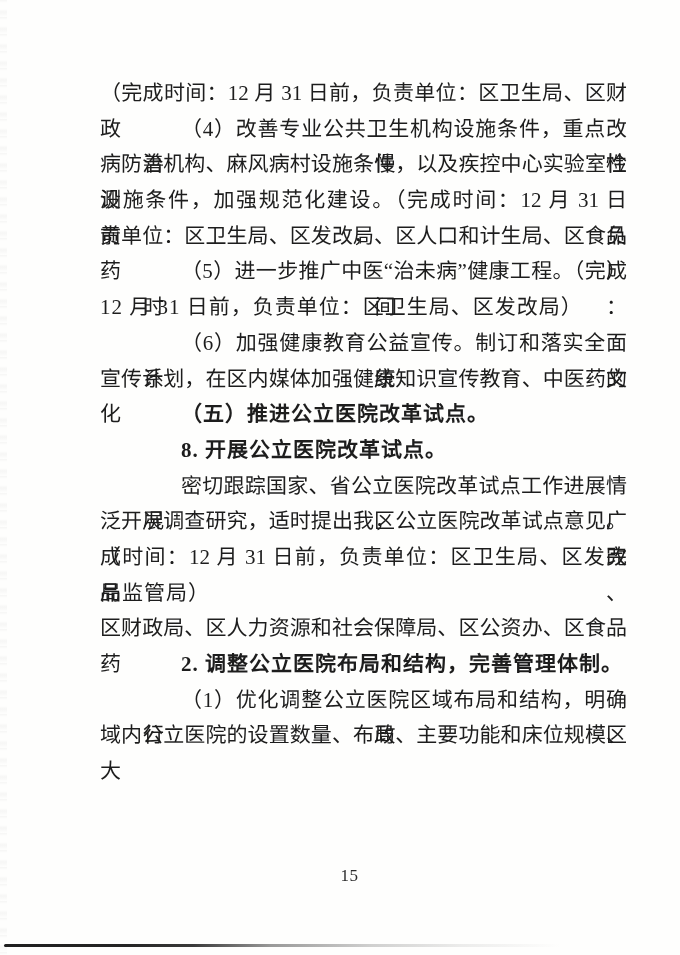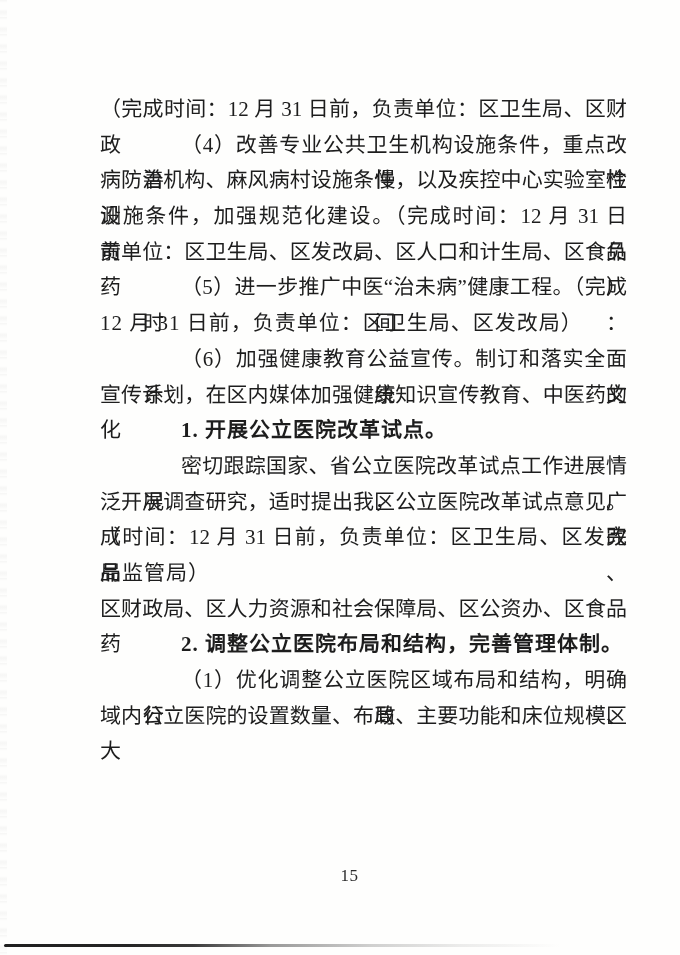--- a/index.html
+++ b/index.html
@@ -17,21 +17,21 @@
     position:absolute;left:0;top:0;width:7px;height:100%;
     background:repeating-linear-gradient(
       to bottom,
       rgba(0,0,0,0.035) 0px, rgba(0,0,0,0.0) 3px,
       rgba(0,0,0,0.0) 9px, rgba(0,0,0,0.03) 12px,
       rgba(0,0,0,0.0) 17px);
     pointer-events:none;
   }
   .text-column{
     position:absolute;
-    left:100px;top:92px;width:527px;
+    left:100px;top:76px;width:527px;
   }
   .line{
     font-size:21px;
     line-height:35.7px;
     height:35.7px;
     white-space:nowrap;
     letter-spacing:1px;
     text-rendering:optimizeLegibility;
   }
   .line.stretch{
@@ -74,21 +74,22 @@
   <div class="text-column">
     <div class="line stretch">（完成时间：12 月 31 日前，负责单位：区卫生局、区财政</div>
     <div class="line indent stretch">（4）改善专业公共卫生机构设施条件，重点改善慢性</div>
     <div class="line stretch">病防治机构、麻风病村设施条件，以及疾控中心实验室检测</div>
     <div class="line stretch">设施条件，加强规范化建设。（完成时间：12 月 31 日前，负</div>
     <div class="line stretch">责单位：区卫生局、区发改局、区人口和计生局、区食品药）</div>
     <div class="line indent stretch">（5）进一步推广中医“治未病”健康工程。（完成时间：</div>
     <div class="line">12 月 31 日前，负责单位：区卫生局、区发改局）</div>
     <div class="line indent stretch">（6）加强健康教育公益宣传。制订和落实全面系统的</div>
     <div class="line stretch">宣传计划，在区内媒体加强健康知识宣传教育、中医药文化</div>
-    <div class="line indent bold">1. 开展公立医院改革试点。</div>
+    <div class="line indent bold">（五）推进公立医院改革试点。</div>
+    <div class="line indent bold">8. 开展公立医院改革试点。</div>
     <div class="line indent stretch">密切跟踪国家、省公立医院改革试点工作进展情况，广</div>
     <div class="line stretch">泛开展调查研究，适时提出我区公立医院改革试点意见。（完</div>
     <div class="line stretch">成时间：12 月 31 日前，负责单位：区卫生局、区发改局、</div>
     <div class="line">品监管局）</div>
     <div class="line stretch">区财政局、区人力资源和社会保障局、区公资办、区食品药</div>
     <div class="line indent bold">2. 调整公立医院布局和结构，完善管理体制。</div>
     <div class="line indent stretch">（1）优化调整公立医院区域布局和结构，明确行政区</div>
     <div class="line stretch">域内公立医院的设置数量、布局、主要功能和床位规模、大</div>
   </div>
 

